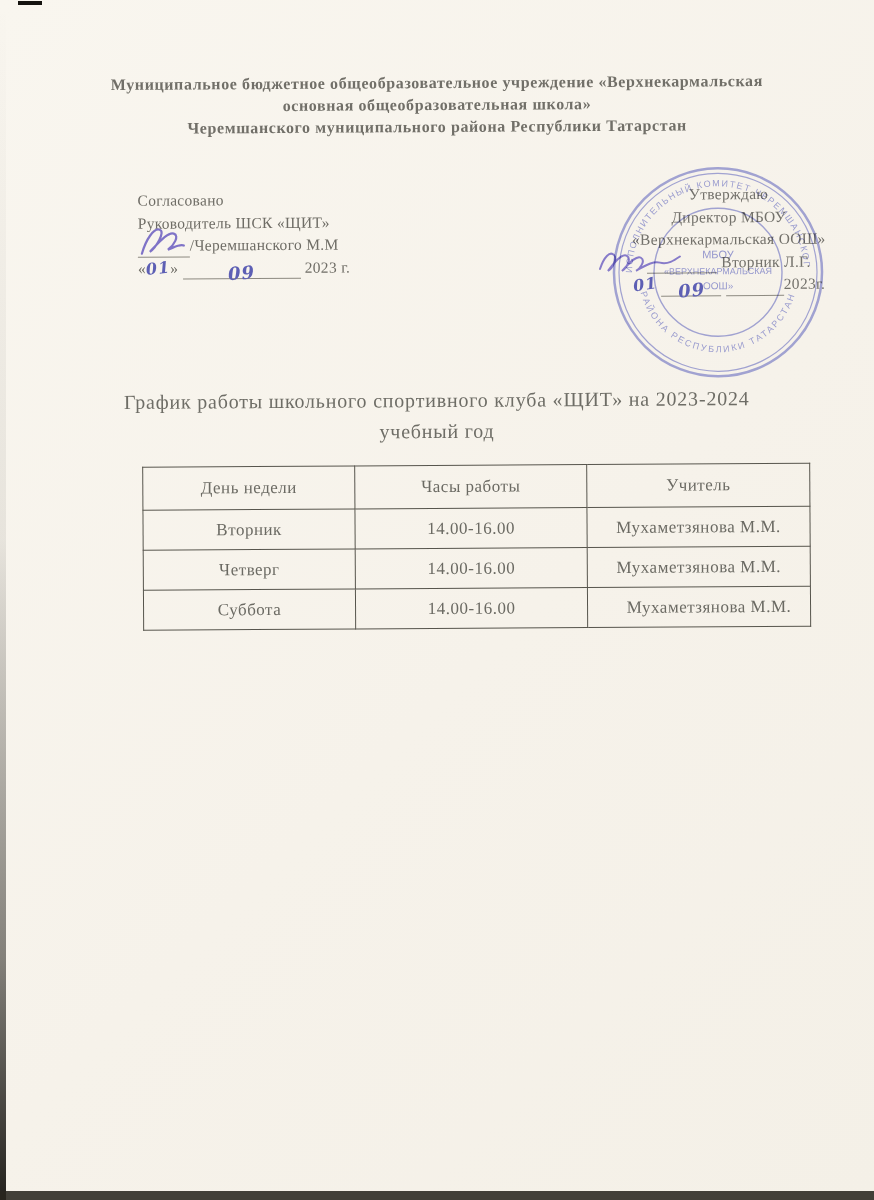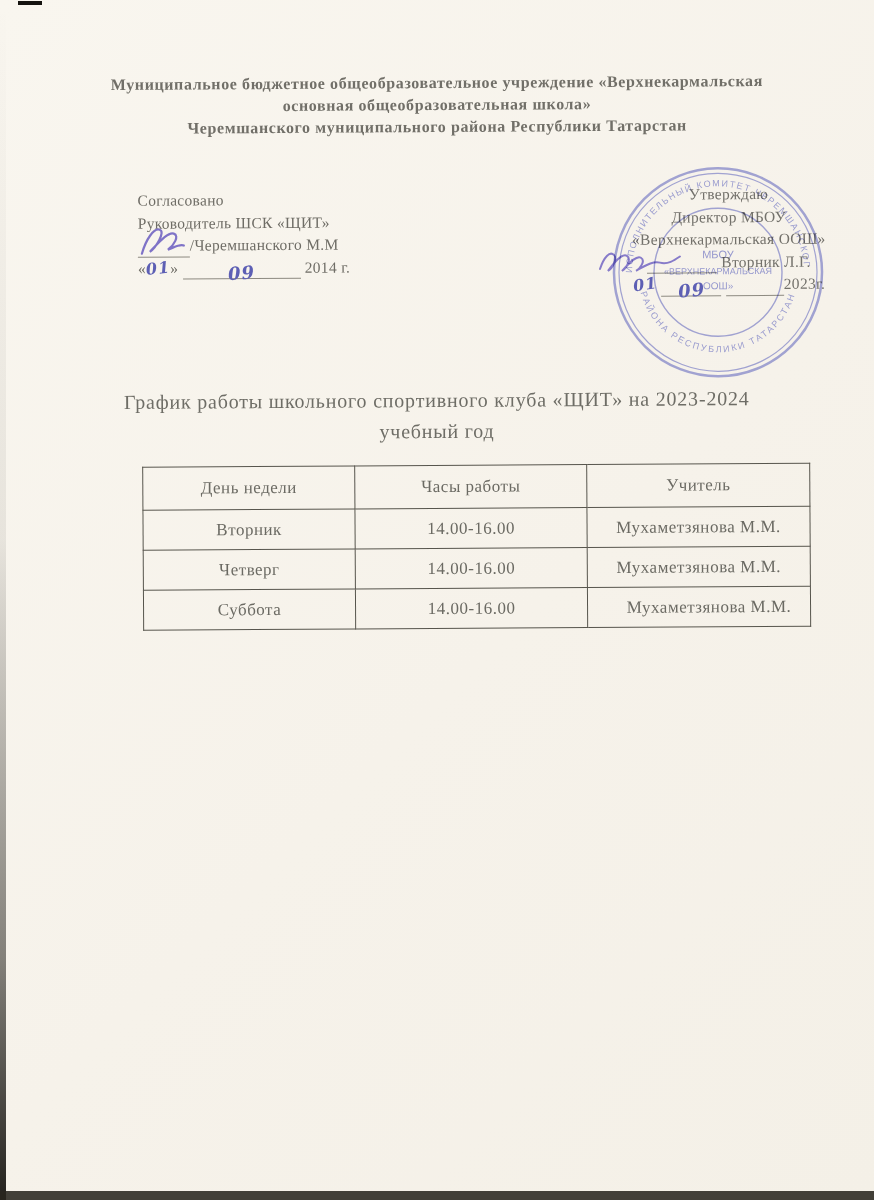--- a/index.html
+++ b/index.html
@@ -89,21 +89,21 @@
 
     <div class="block approve-left">
       <div>Согласовано</div>
       <div>Руководитель ШСК «ЩИТ»</div>
       <div>
         <span class="uline" style="width:52px;"></span><span>/Черемшанского М.М</span>
       </div>
       <div class="date-row">
         <span>«</span><span class="hand hand-sm" style="display:inline-block;transform:rotate(-6deg);">01</span><span>»</span>
         <span class="uline" style="width:118px;text-align:center;"><span class="hand" style="display:inline-block;transform:translateY(-2px) rotate(-4deg);">09</span></span>
-        <span>2014 г.</span>
+        <span>2023 г.</span>
       </div>
     </div>
 
     <svg class="sig-svg" style="left:136px;top:220px;" width="72" height="40" viewBox="0 0 72 40">
       <path d="M8 32 C 12 18, 20 6, 26 8 C 32 10, 22 26, 16 30 C 24 22, 34 10, 40 12 C 46 14, 40 24, 34 28 C 40 26, 46 22, 50 24" fill="none" stroke="#6a5cc0" stroke-width="2.2" stroke-linecap="round" opacity="0.85"></path>
     </svg>
 
     <div class="block approve-right">
       <div>Утверждаю</div>
       <div>Директор МБОУ</div>

